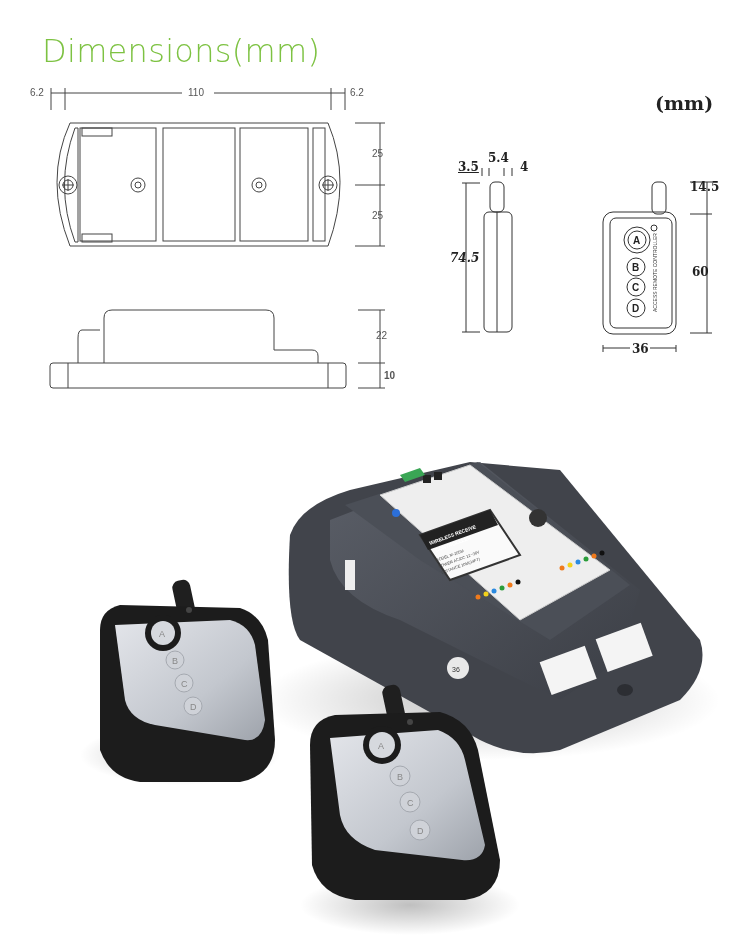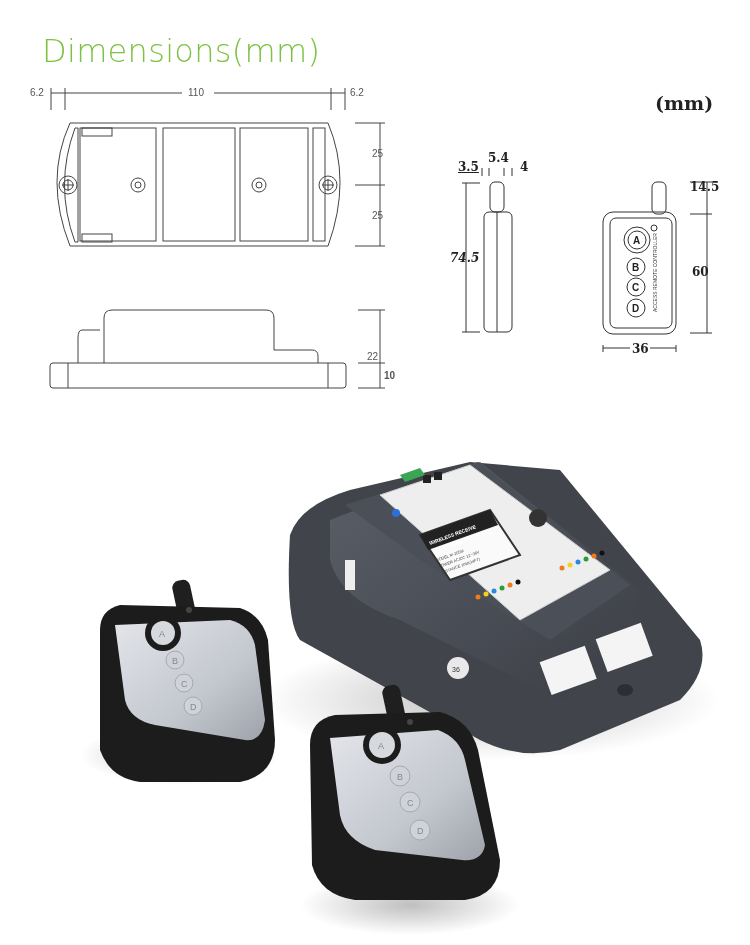--- a/index.html
+++ b/index.html
@@ -100,21 +100,21 @@
       <text x="632" y="312">D</text>
   </g>
   <text x="657" y="312" font-size="5" fill="#333" font-family="Liberation Sans, sans-serif" transform="rotate(-90 657 312)">ACCESS REMOTE CONTROLLER</text>
 </svg>
 
 <div class="dim" style="left:30px;top:87px;">6.2</div>
 <div class="dim" style="left:188px;top:87px;">110</div>
 <div class="dim" style="left:350px;top:87px;">6.2</div>
 <div class="dim" style="left:372px;top:148px;">25</div>
 <div class="dim" style="left:372px;top:210px;">25</div>
-<div class="dim" style="left:367px;top:330px;margin-top:21px;">22</div>
+<div class="dim" style="left:376px;top:330px;">22</div>
 <div class="dim" style="left:384px;top:370px;font-weight:bold;">10</div>
 
 <div class="mm">(mm)</div>
 
 <div class="dimb" style="left:458px;top:160px;text-decoration:underline;">3.5</div>
 <div class="dimb" style="left:488px;top:151px;">5.4</div>
 <div class="dimb" style="left:520px;top:160px;">4</div>
 <div class="dimb" style="left:450px;top:251px;font-style:italic;">74.5</div>
 <div class="dimb" style="left:690px;top:180px;">14.5</div>
 <div class="dimb" style="left:692px;top:265px;">60</div>

